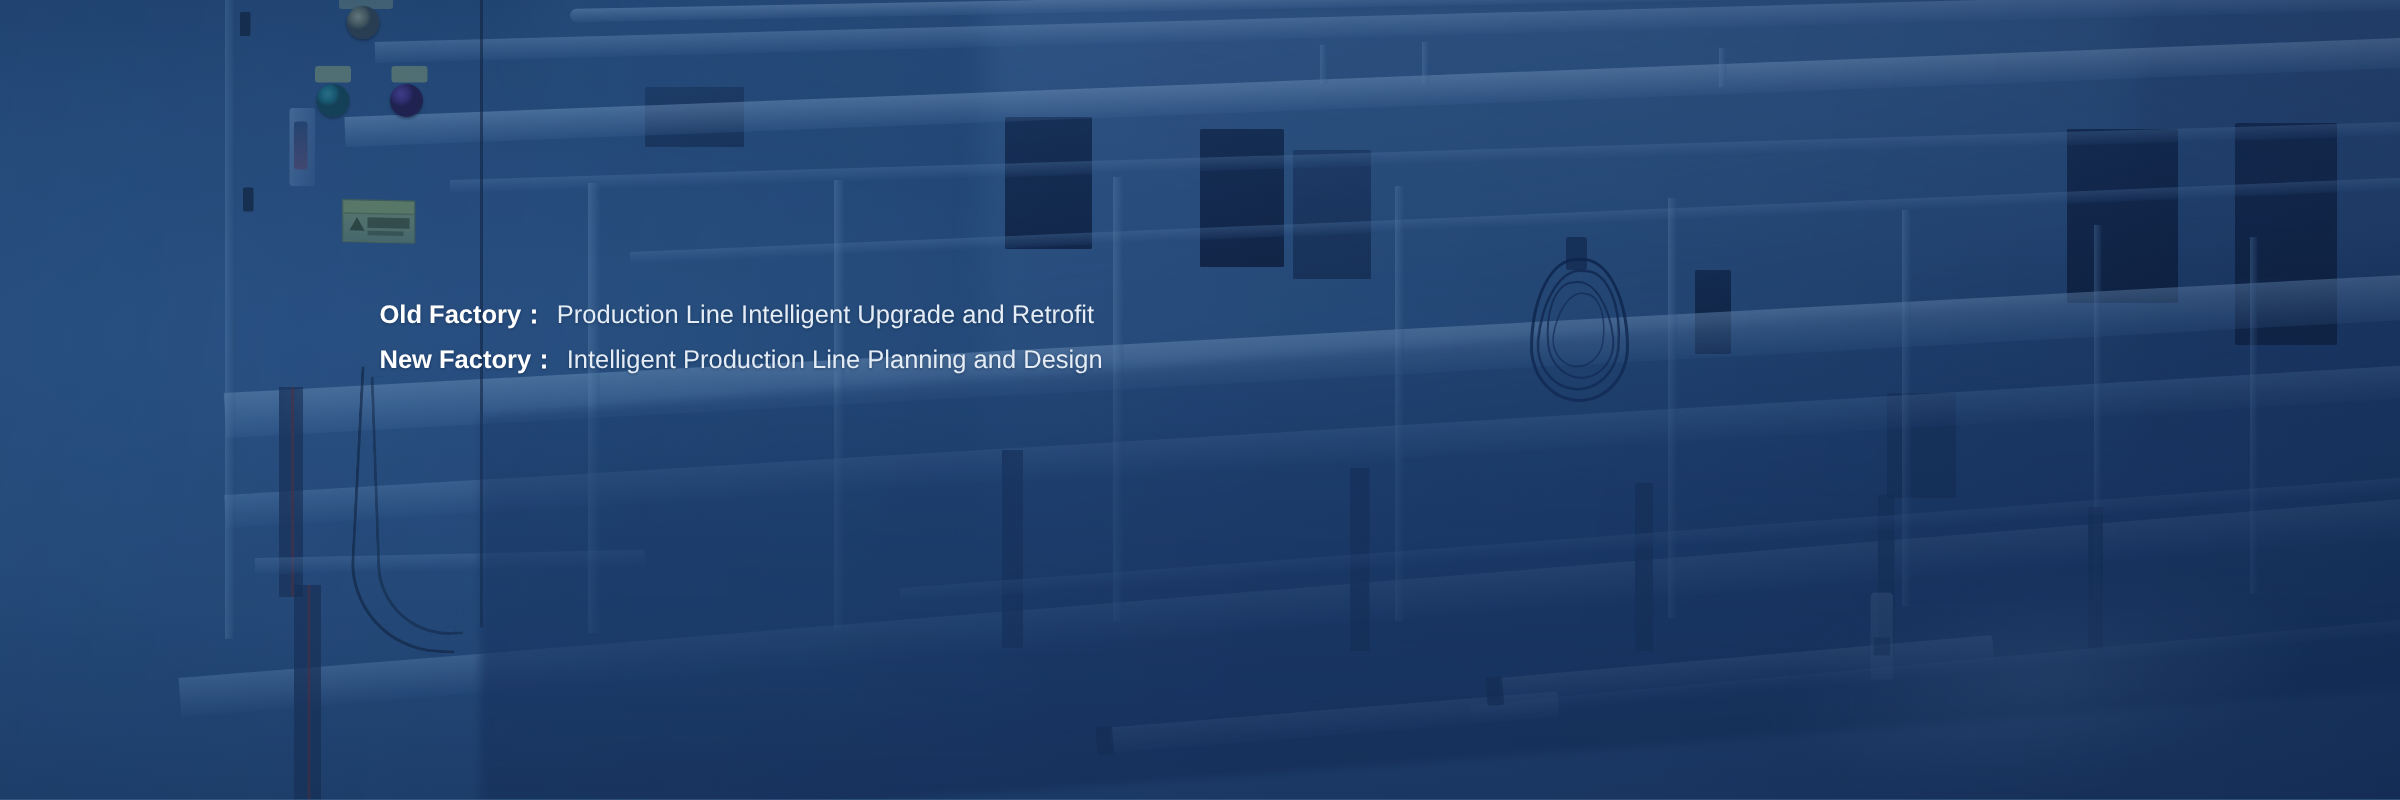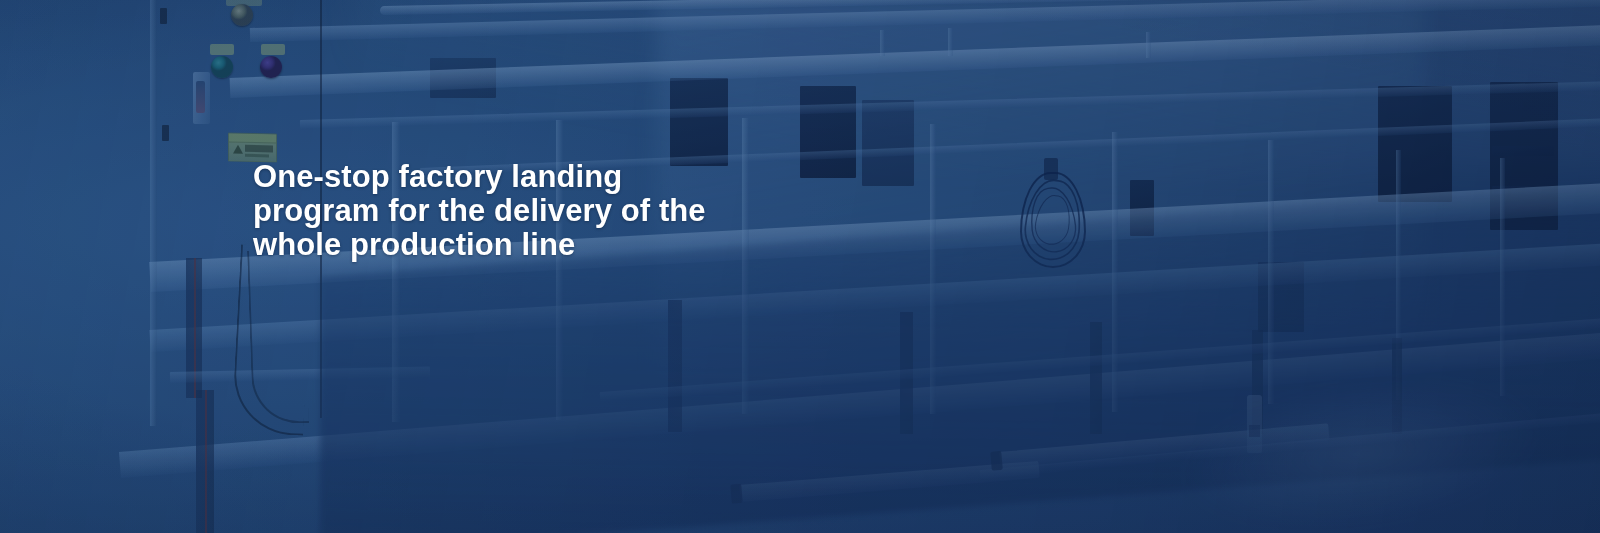--- a/index.html
+++ b/index.html
@@ -509,17 +509,29 @@
     <div class="floor"></div>
     <div class="floor-sheen"></div>
 
     <div class="tint"></div>
     <div class="tint2"></div>
     <div class="vignette"></div>
   </div>
 
   <div class="content">
 
-    <h1 class="headline">One-stop factory landing program for the delivery of the whole production line</h1>
-
+
+    <ul class="sub-list">
+
+      <li class="sub-line">
+        <span class="lbl">Old Factory</span><span class="sep">：</span>
+        <span class="val">Production Line Intelligent Upgrade and Retrofit</span>
+      </li>
+
+      <li class="sub-line">
+        <span class="lbl">New Factory</span><span class="sep">：</span>
+        <span class="val">Intelligent Production Line Planning and Design</span>
+      </li>
+
+    </ul>
   </div>
 
 </div>
 
 </body></html>

